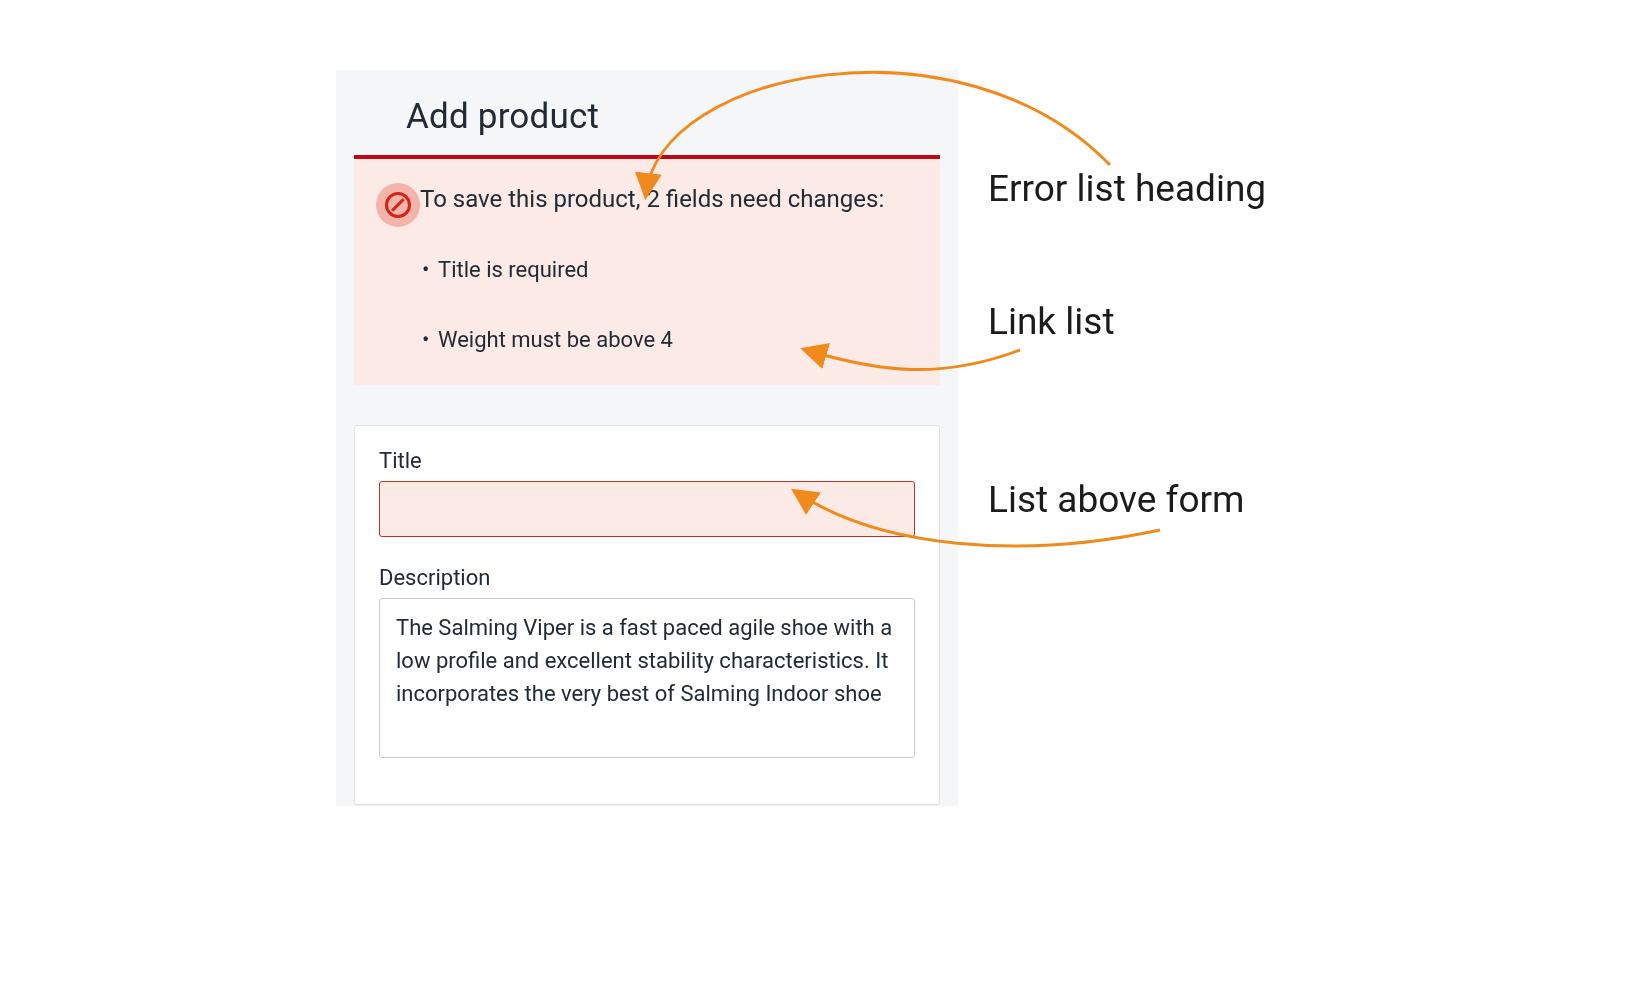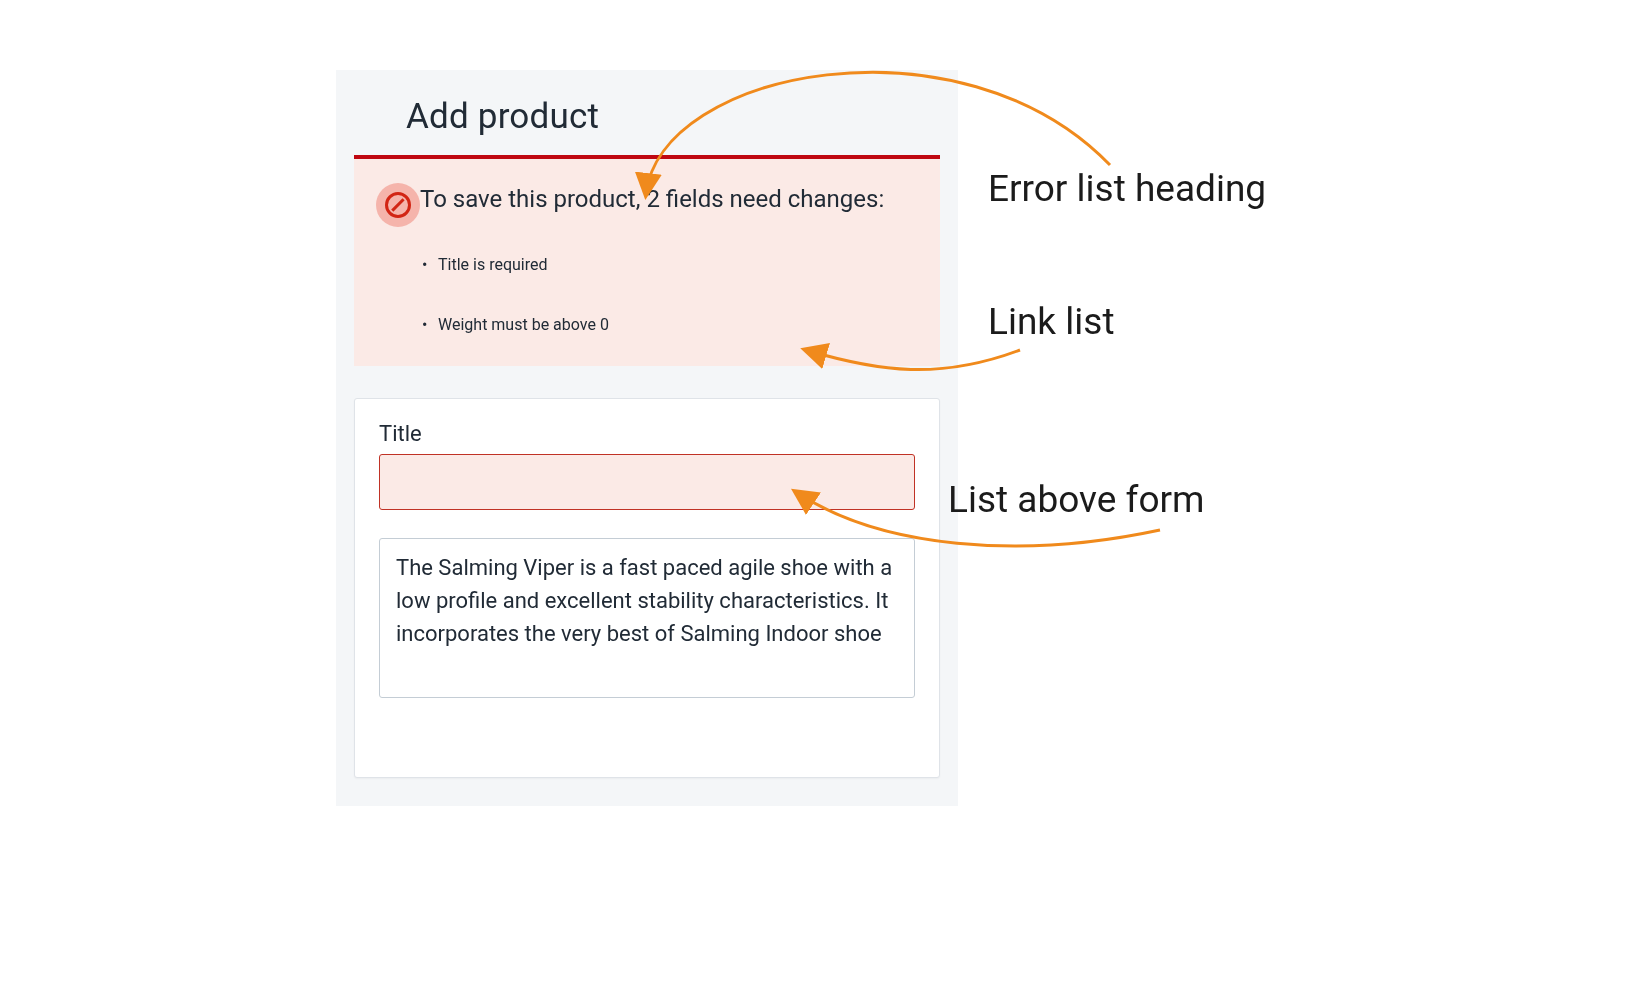--- a/index.html
+++ b/index.html
@@ -44,25 +44,25 @@
     content: "";
     position: absolute;
     left: 2px; right: 2px; top: 50%;
     height: 3.2px;
     background: #d22514;
     transform: translateY(-50%) rotate(-45deg);
   }
   .error-text { color: #212b36; }
   .error-heading { font-size: 24px; line-height: 1.4; margin-bottom: 12px; font-weight: 400; }
   .error-list { list-style: none; padding-left: 18px; }
-  .error-list li { font-size: 16px; line-height: 1.55; color: #212b36; position: relative; margin-top: 36px; }
+  .error-list li { font-size: 22px; line-height: 1.55; color: #212b36; position: relative; margin-top: 36px; }
   .error-list li::before { content: "•"; position: absolute; left: -16px; }
 
   .field-card {
-    margin: 32px 18px 0 18px;
+    margin: 40px 18px 0 18px;
     background: #fff;
     border: 1px solid #dfe3e8;
     border-radius: 3px;
     box-shadow: 0 1px 2px rgba(0,0,0,0.04);
     padding: 22px 24px 0 24px;
     height: 380px;
     overflow: hidden;
   }
   .field-label { font-size: 22px; color: #212b36; margin-bottom: 8px; display: block; }
   .title-input {
@@ -94,21 +94,21 @@
 
   
   .annot {
     position: absolute;
     font-size: 37px;
     color: #1b1b1b;
     white-space: nowrap;
   }
   .annot-1 { left: 988px; top: 167px; }
   .annot-2 { left: 988px; top: 300px; }
-  .annot-3 { left: 948px; top: 478px; }
+  .annot-3 { left: 988px; top: 478px; }
 
   
   .arrows {
     position: absolute;
     left: 0; top: 0;
     width: 1652px; height: 990px;
     pointer-events: none;
   }
 </style>
 </head>
@@ -120,30 +120,31 @@
     <h1 class="page-title">Add product</h1>
 
     <div class="error-banner">
       <div class="error-icon-wrap">
         <span class="error-icon-inner"></span>
       </div>
       <div class="error-text">
         <p class="error-heading">To save this product, 2 fields need changes:</p>
         <ul class="error-list">
           <li>Title is required</li>
-          <li>Weight must be above 0</li>
+          <li>Weight must be above 4</li>
         </ul>
       </div>
     </div>
 
     <div class="field-card">
       <label class="field-label">Title</label>
       <input class="title-input" type="text" value="" style="">
 
       <div class="desc-textarea">
+        <label class="field-label">Description</label>
         <textarea class="desc-box" style="">The Salming Viper is a fast paced agile shoe with a low profile and excellent stability characteristics. It incorporates the very best of Salming Indoor shoe</textarea>
       </div>
     </div>
   </div>
 
   <div class="annot annot-1">Error list heading</div>
   <div class="annot annot-2">Link list</div>
   <div class="annot annot-3">List above form</div>
 
   <svg class="arrows" viewBox="0 0 1652 990">

